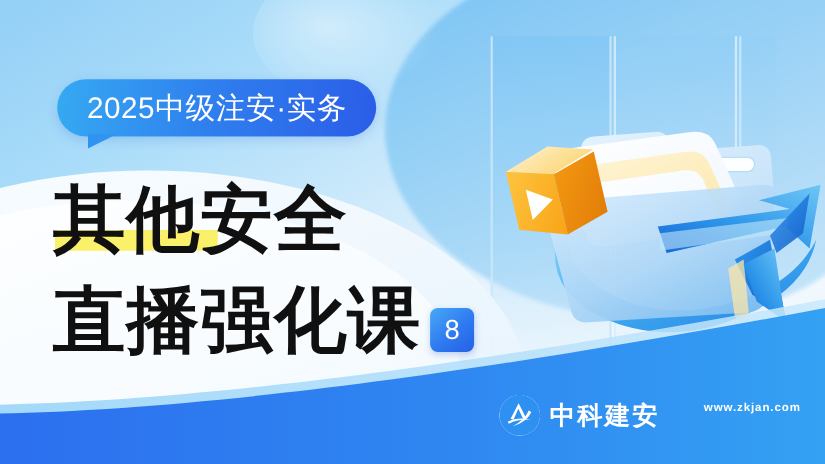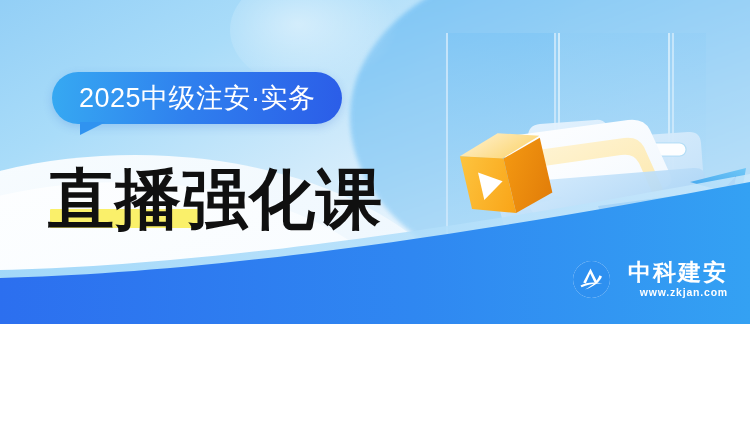--- a/index.html
+++ b/index.html
@@ -3,25 +3,24 @@
 <meta charset="utf-8">
 <style>
   html, body {
     margin: 0;
     padding: 0;
     background: #ffffff;
   }
   .canvas {
     position: relative;
     width: 750px;
-    height: 324px;
+    height: 422px;
     overflow: hidden;
     font-family: "Liberation Sans", "DejaVu Sans", sans-serif;
     background: linear-gradient(150deg, #93CFF6 0%, #A9DCF9 22%, #CFEAFB 45%, #E8F4FD 62%, #F4FAFE 78%, #DCEEFC 100%);
-    text-align: right;
   }
 
   
   .bg-right-wash {
     position: absolute;
     top: -40px; right: -60px;
     width: 460px; height: 330px;
     background: linear-gradient(160deg, #6FBEF4 0%, #93CFF6 45%, #C4E4FA 100%);
     border-radius: 50% 40% 45% 55%;
     filter: blur(2px);
@@ -157,21 +156,21 @@
     align-items: center;
     gap: 9px;
   }
   .logo-mark {
     width: 37px; height: 37px;
     border-radius: 50%;
     background: #FFFFFF;
     display: flex; align-items: center; justify-content: center;
     flex: 0 0 auto;
   }
-  .logo-words { display: flex; flex-direction: column; gap: 3px; }
+  .logo-words { display: flex; gap: 19px; }
   .logo-cn {
     color: #FFFFFF;
     font-size: 23px;
     font-weight: 700;
     letter-spacing: 2px;
     line-height: 1;
     white-space: nowrap;
   }
   .logo-url {
     color: #FFFFFF;
@@ -327,21 +326,25 @@
   <div class="badge-pill-wrap">
     <div class="badge-pill">
       <span class="badge-pill-text">2025中级注安·实务</span>
       <span class="badge-tail"></span>
     </div>
   </div>
 
   <div class="headline">
     <div class="line line1">
       <span class="hl-underline"></span>
+      <span class="hl-text">其他安全</span>
+    </div>
+    <div class="line line2">
       <span class="hl-text">直播强化课</span>
+      <span class="num-badge">8</span>
     </div>
   </div>
 
   <div class="logo">
     <span class="logo-mark">
       <svg width="37" height="37" viewBox="0 0 37 37" xmlns="http://www.w3.org/2000/svg">
         <circle cx="18.5" cy="18.5" r="18.5" fill="#2E90F0"></circle>
         <path d="M17.5 7.5 L24 20.5 L21.5 21.6 L17.2 12.6 L12.8 22.6 L10.2 21.6 Z" fill="#FFFFFF"></path>
         <path d="M7.5 24.5 C13 21.5 20 20.5 29.5 22.5 C22 22 14 23.2 8.6 26.2 Z" fill="#FFFFFF"></path>
         <path d="M26.5 14.2 C24.5 19.5 20 24.5 12 28.5 C21 26 27 20.5 29 15.5 Z" fill="#FFFFFF"></path>

